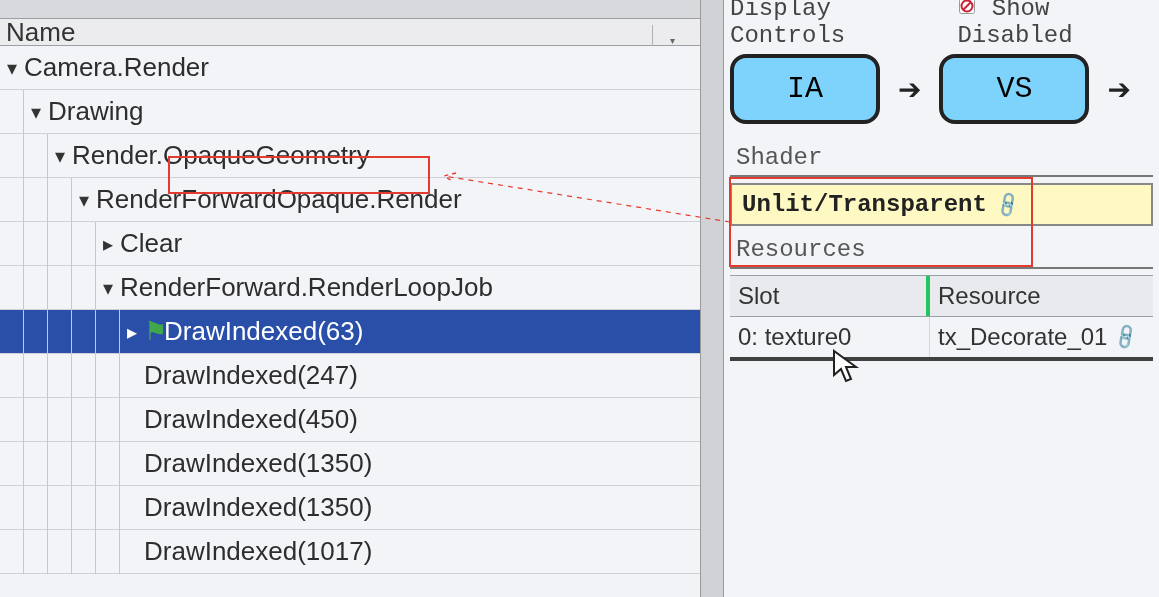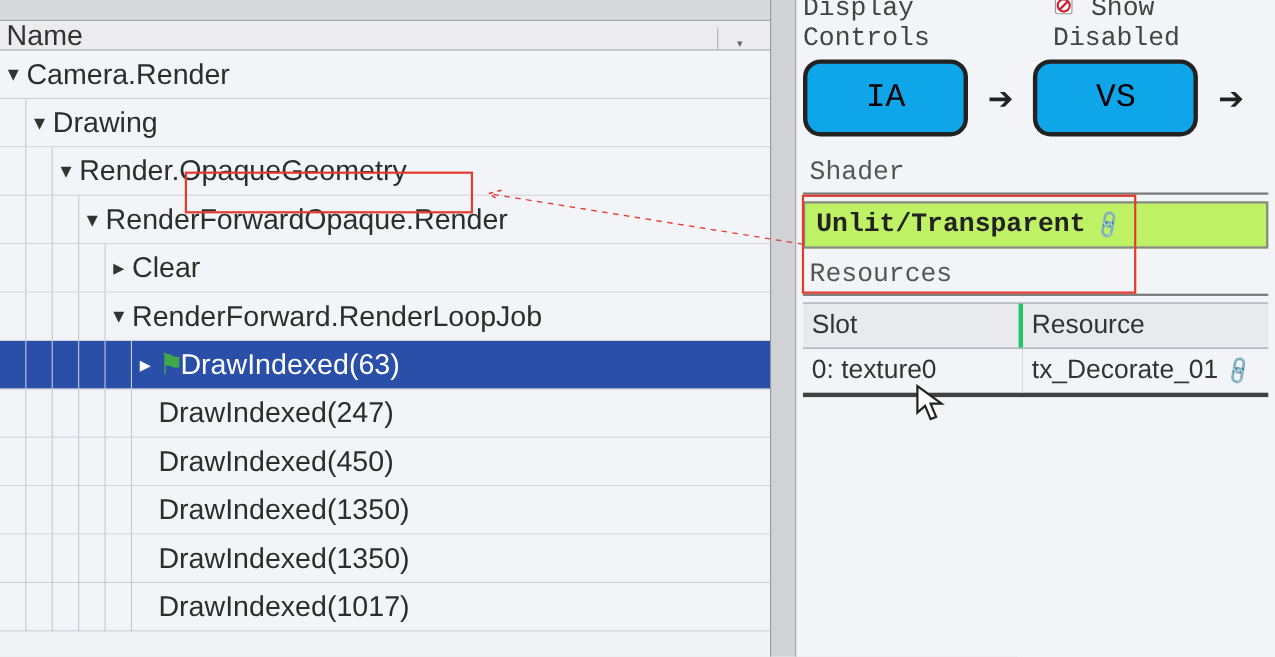--- a/index.html
+++ b/index.html
@@ -152,40 +152,40 @@
   .stage-box {
     height: 70px;
     width: 150px;
     border: 4px solid #222;
     border-radius: 16px;
     display: flex;
     align-items: center;
     justify-content: center;
     font-family: "Courier New", monospace;
     font-size: 30px;
-    background: #0ea5e9;
+    background: #7dd3fc;
   }
   .arrow {
     font-size: 28px;
     color: #222;
   }
 
   .section-label {
     font-family: "Courier New", monospace;
     font-size: 24px;
     color: #555;
     padding: 4px 6px;
     border-bottom: 2px solid #777;
     margin-top: 6px;
   }
 
   .shader-box {
     margin-top: 6px;
     border: 2px solid #888;
-    background: #bef264;
+    background: #fef9c3;
     padding: 6px 10px;
     display: flex;
     align-items: center;
     gap: 10px;
     font-family: "Courier New", monospace;
     font-size: 24px;
     font-weight: bold;
     color: #222;
   }
 

